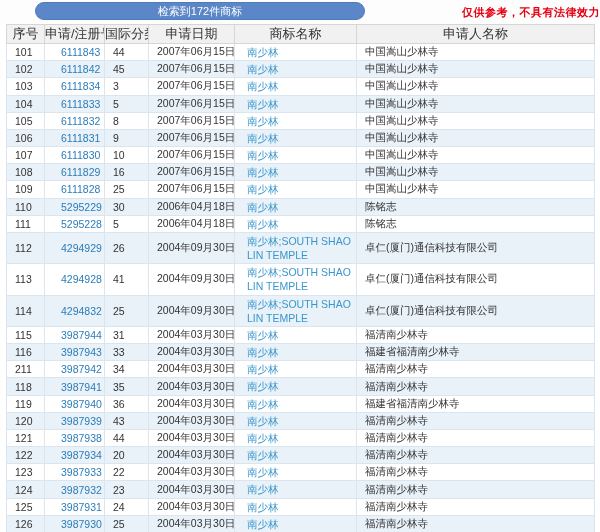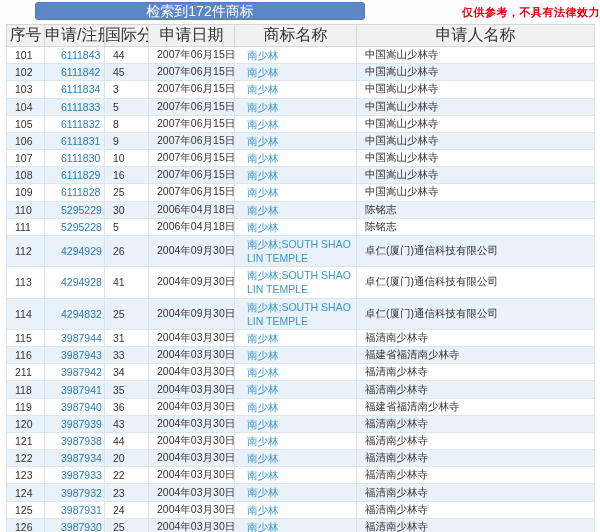--- a/index.html
+++ b/index.html
@@ -6,37 +6,37 @@
   html, body {
     width: 600px; height: 532px; overflow: hidden;
     background: #ffffff;
     font-family: "Liberation Sans", "DejaVu Sans", sans-serif;
     color: #333;
   }
   .topbar { position: relative; height: 24px; background: #fdfdfd; }
   .search-count-btn {
     position: absolute; left: 35px; top: 2px;
     width: 330px; height: 18px;
-    background: #5b87c8; border: 1px solid #4f7bbd; border-radius: 3px;
-    color: #ffffff; font-size: 14px; line-height: 16px; text-align: center;
+    background: #5b87c8; border: 1px solid #4f7bbd; border-radius: 9px;
+    color: #ffffff; font-size: 11px; line-height: 16px; text-align: center;
     cursor: pointer;
   }
   .disclaimer {
     position: absolute; right: 0; top: 5px;
     color: #e60012; font-size: 11px; font-weight: bold;
     letter-spacing: 0.5px;
   }
   table.results {
     table-layout: fixed; border-collapse: collapse;
     width: 588px; margin-left: 6px;
   }
   th {
     background: #f1f1f1; border: 1px solid #d6d6d6;
     font-weight: normal; color: #333;
-    font-size: 16px; height: 19px; text-align: center;
+    font-size: 13px; height: 19px; text-align: center;
     overflow: hidden; white-space: nowrap;
   }
   td {
     border: 1px solid #dbe5ef;
     font-size: 10.5px; height: 16px;
     padding: 1px 4px 1px 8px;
     text-align: left; vertical-align: middle;
     overflow: hidden;
   }
   tr.alt td { background: #e9f1f9; }

